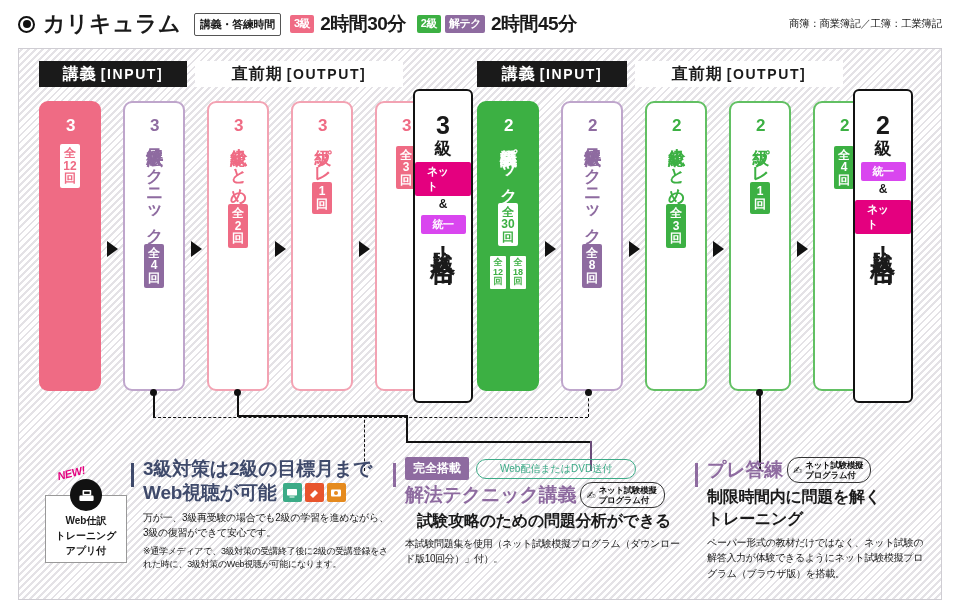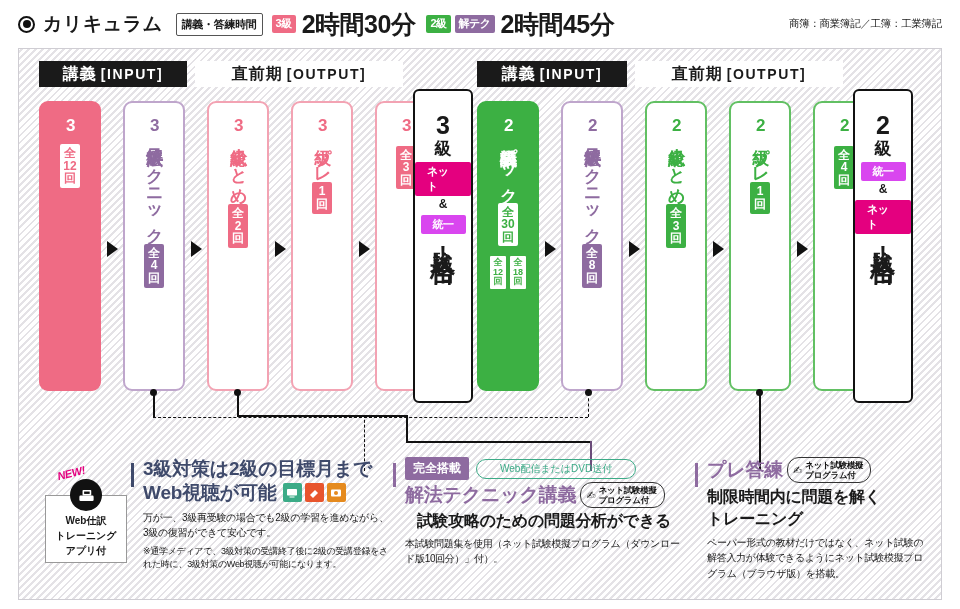--- a/index.html
+++ b/index.html
@@ -20,38 +20,38 @@
   .bullet-icon {
     width: 17px; height: 17px; border-radius: 50%;
     border: 2.5px solid #111; position: relative; flex: none; margin-right: 8px;
   }
   .bullet-icon::after {
     content: ""; position: absolute; left: 50%; top: 50%;
     transform: translate(-50%,-50%);
     width: 8px; height: 8px; border-radius: 50%; background: #111;
   }
   .hdr-title {
-    font-size: 19px; font-weight: bold; letter-spacing: .5px;
+    font-size: 22px; font-weight: bold; letter-spacing: .5px;
     white-space: nowrap; margin-right: 13px;
   }
   .hdr-outline {
     border: 1.4px solid #555; border-radius: 2px;
     font-size: 11px; font-weight: bold; padding: 3px 5px 3px 5px;
     white-space: nowrap; letter-spacing: -0.3px; margin-right: 9px;
   }
   .chip {
     display: inline-block; color: #fff; font-size: 11px; font-weight: bold;
     padding: 2px 4px; border-radius: 2px; letter-spacing: -0.5px;
     white-space: nowrap; line-height: 1.25;
   }
   .chip.g3 { background: #ef6b84; }
   .chip.g2 { background: #3cb043; }
   .chip.kt { background: #8e6ba0; }
   .hdr-time {
-    font-size: 25px; font-weight: bold; white-space: nowrap;
+    font-size: 19px; font-weight: bold; white-space: nowrap;
     margin: 0 11px 0 6px; letter-spacing: -.5px;
   }
   .hdr-time.last { margin-right: 0; }
   .hdr-note {
     margin-left: auto; font-size: 10.5px; white-space: nowrap; letter-spacing: -.3px;
   }
 
   
   .panel {
     position: absolute; left: 18px; top: 48px; width: 924px; height: 552px;

